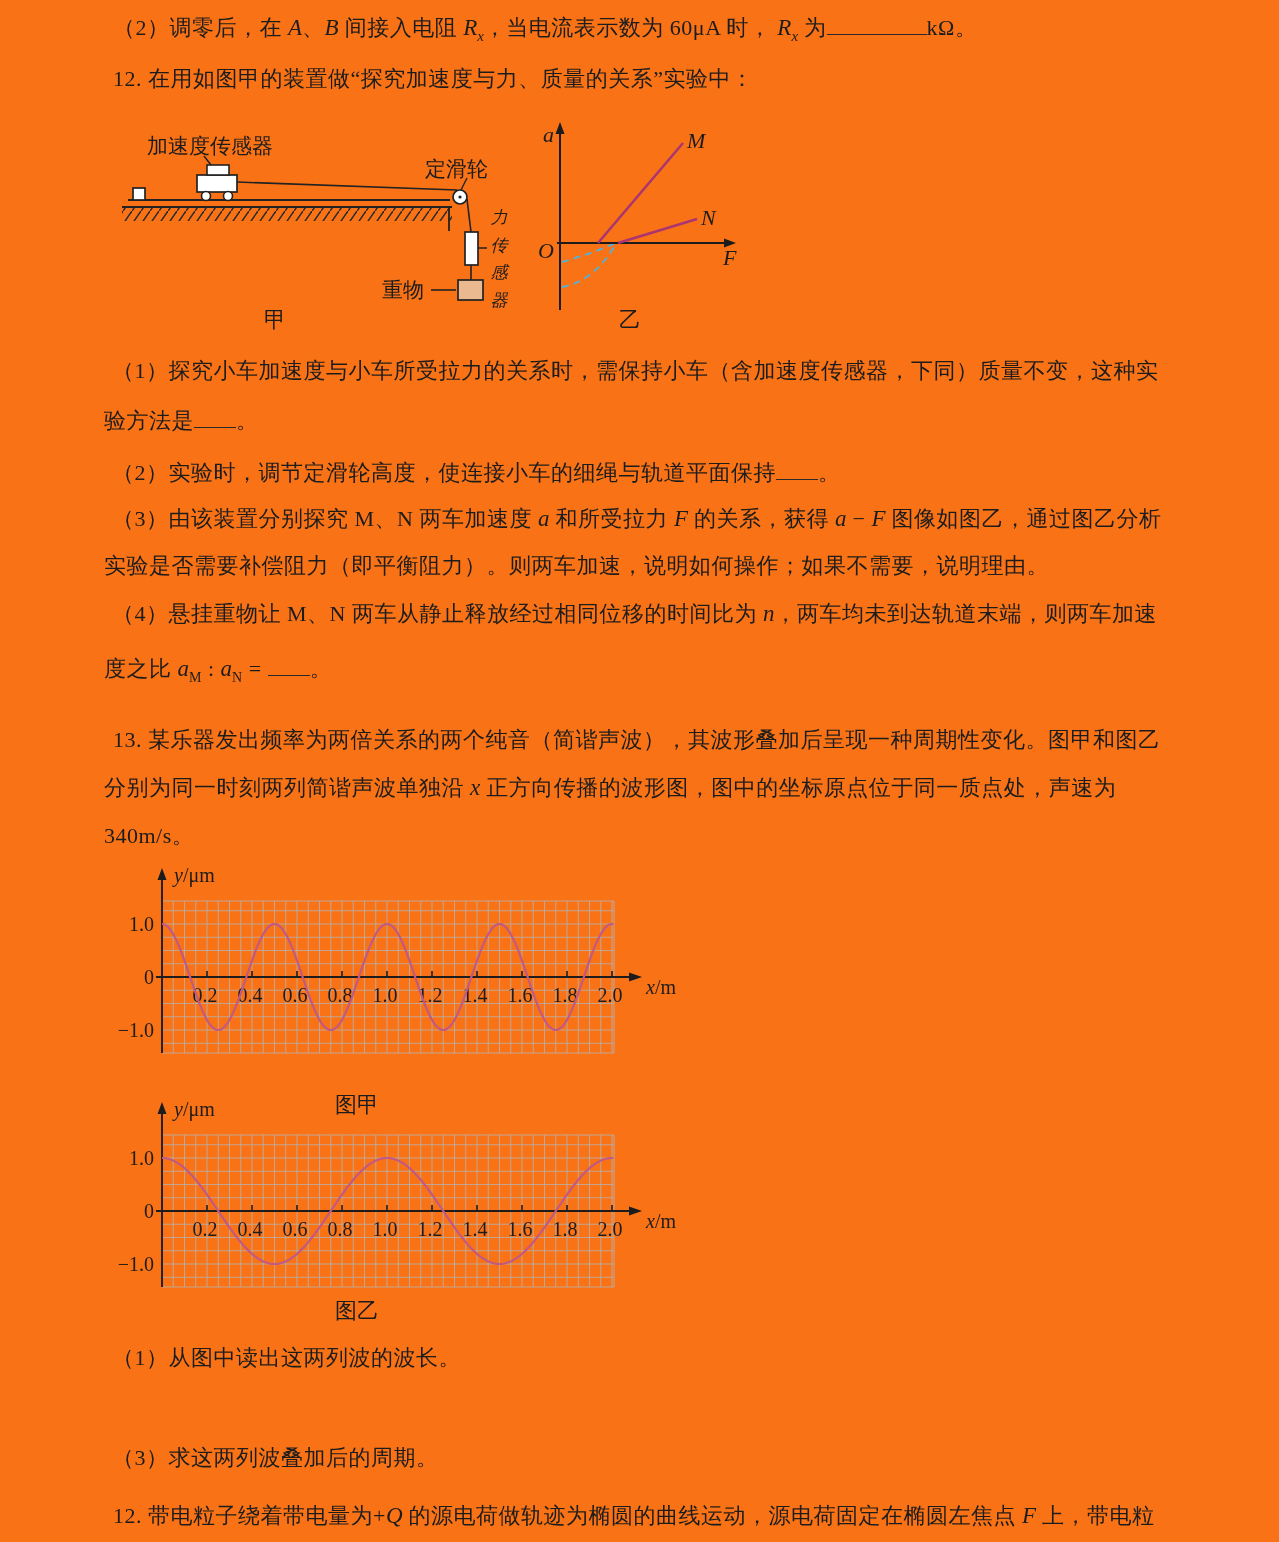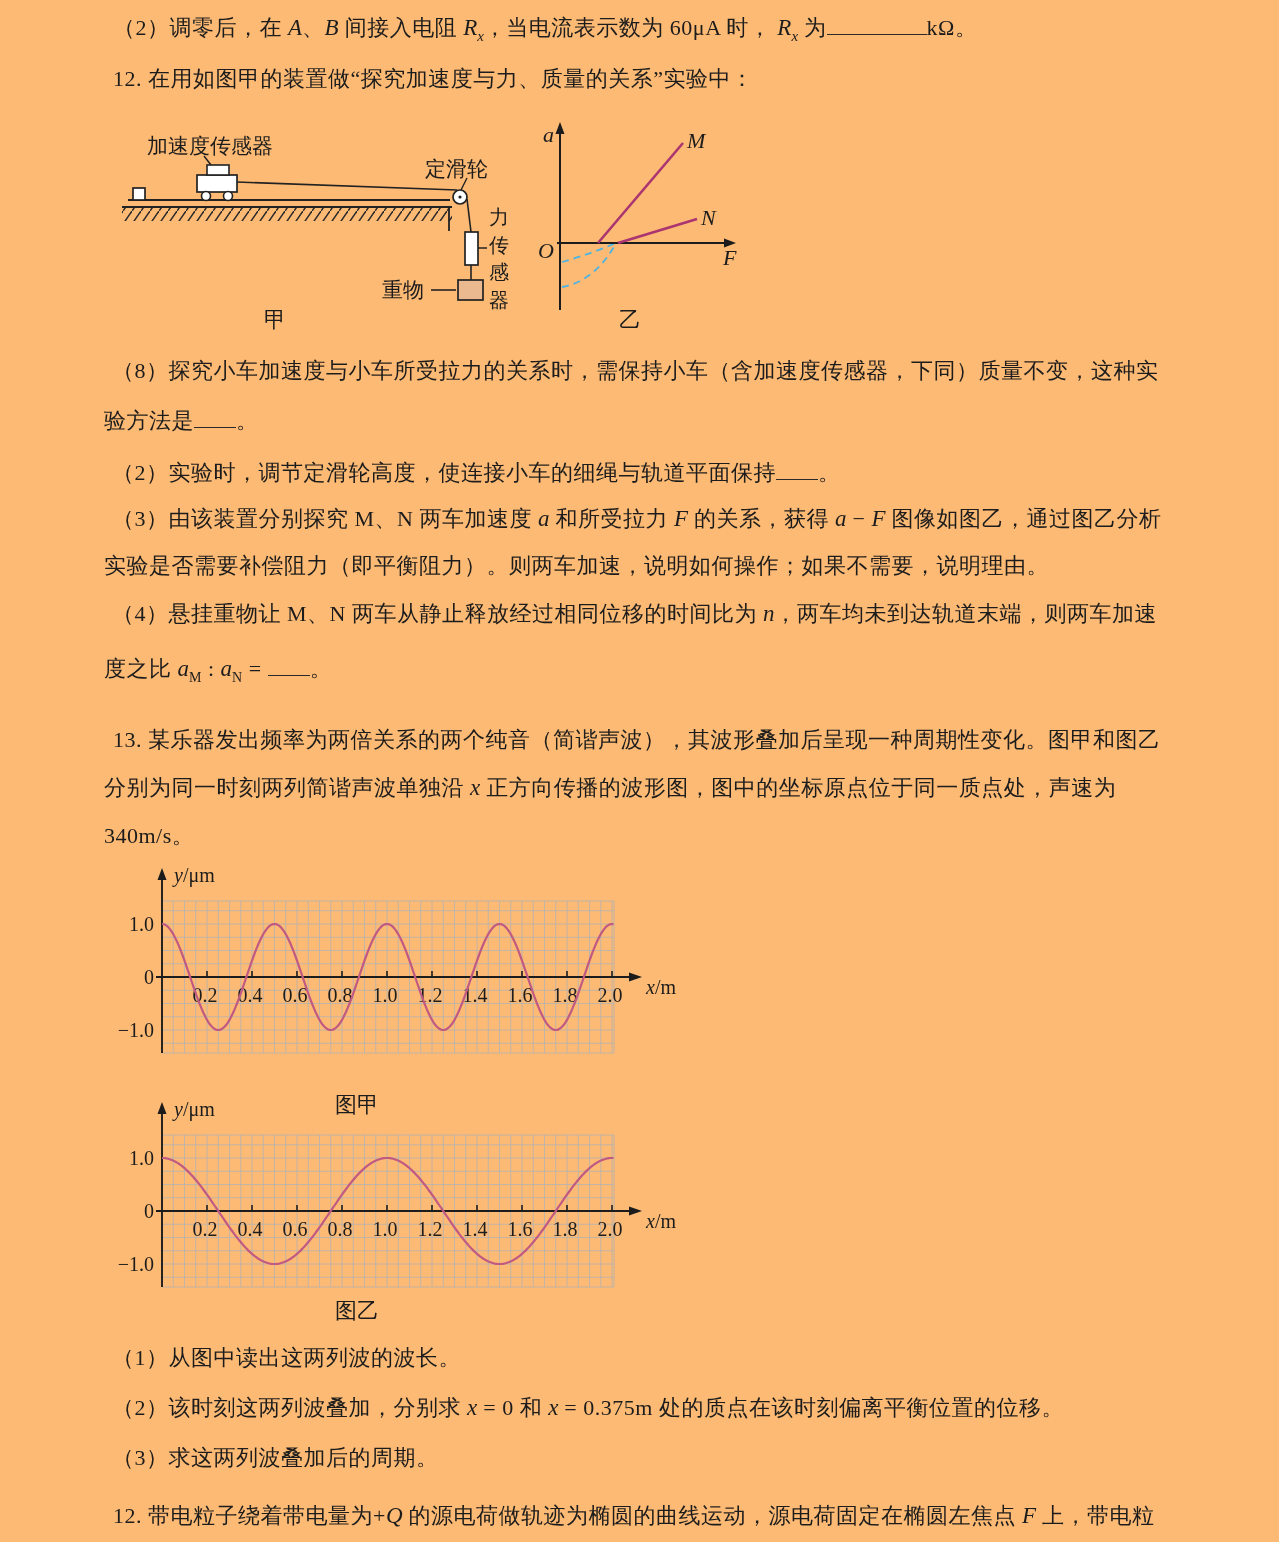--- a/index.html
+++ b/index.html
@@ -1,28 +1,28 @@
 <!DOCTYPE html>
 <html><head>
 <meta charset="utf-8">
 <style>
   html,body{margin:0;padding:0;background:#ffffff;}
-  .page{position:relative;width:1279px;height:1542px;background:#fdba74;overflow:hidden;
+  .page{position:relative;width:1279px;height:1542px;background:#f97316;overflow:hidden;
         font-family:"Liberation Serif","DejaVu Serif",serif;color:#1c1c1c;}
   .tl{position:absolute;font-size:22px;line-height:28px;letter-spacing:0.5px;white-space:nowrap;}
   .v{font-family:"Liberation Serif","DejaVu Serif",serif;font-style:italic;font-size:23px;letter-spacing:0;}
   .vs{font-size:15px;vertical-align:-6px;}
   .us{font-size:14px;vertical-align:-6px;font-style:normal;}
   .blank{display:inline-block;height:1.05em;border-bottom:1.6px solid #2a2a2a;vertical-align:baseline;}
   .abs{position:absolute;}
   .cap{position:absolute;font-size:22px;text-align:center;}
   .dlabel{font-size:21px;fill:#1c1c1c;font-family:"Liberation Serif","DejaVu Serif",serif;}
   .ital{font-size:22px;fill:#1c1c1c;font-style:italic;font-family:"Liberation Serif","DejaVu Serif",serif;}
   .tick{font-size:20px;fill:#1c1c1c;font-family:"Liberation Serif","DejaVu Serif",serif;}
-  .vlabel{position:absolute;width:26px;font-size:20px;line-height:27.5px;text-align:center;}
+  .vlabel{position:absolute;width:26px;font-size:17px;line-height:27.5px;text-align:center;font-style:italic;}
 </style>
 </head>
 <body>
 
 <div class="page">
 
   <div class="tl" style="left:113px;top:11px">
     <span>（2）调零后，在 </span><span class="v">A</span><span>、</span><span class="v">B</span><span> 间接入电阻 </span><span class="v">R</span><span class="v vs">x</span><span>，当电流表示数为 60μA 时， </span><span class="v">R</span><span class="v vs">x</span><span> 为</span><span class="blank" style="width:100px"></span><span>kΩ。</span>
   </div>
 
@@ -80,21 +80,21 @@
     <line x1="88" y1="128" x2="167" y2="104" stroke-width="2.6" style="stroke: rgb(170, 53, 112);"></line>
     <text x="24" y="27" text-anchor="end" class="ital">a</text>
     <text x="24" y="143" text-anchor="end" class="ital">O</text>
     <text x="193" y="150" class="ital">F</text>
     <text x="157" y="33" class="ital">M</text>
     <text x="171" y="110" class="ital">N</text>
   </svg>
   <div class="cap" style="left:605px;top:305px;width:50px">乙</div>
 
   <div class="tl" style="left:112px;top:357px">
-    <span>（8）探究小车加速度与小车所受拉力的关系时，需保持小车（含加速度传感器，下同）质量不变，这种实</span>
+    <span>（1）探究小车加速度与小车所受拉力的关系时，需保持小车（含加速度传感器，下同）质量不变，这种实</span>
   </div>
   <div class="tl" style="left:104px;top:404px">
     <span>验方法是</span><span class="blank" style="width:42px"></span><span>。</span>
   </div>
   <div class="tl" style="left:112px;top:456px">
     <span>（2）实验时，调节定滑轮高度，使连接小车的细绳与轨道平面保持</span><span class="blank" style="width:42px"></span><span>。</span>
   </div>
   <div class="tl" style="left:112px;top:505px">
     <span>（3）由该装置分别探究 M、N 两车加速度 </span><span class="v">a</span><span> 和所受拉力 </span><span class="v">F</span><span> 的关系，获得 </span><span class="v">a</span><span> − </span><span class="v">F</span><span> 图像如图乙，通过图乙分析</span>
   </div>
@@ -184,23 +184,20 @@
       <text x="44" y="182" text-anchor="end" class="tick">−1.0</text>
       <text x="64" y="27" class="tick"><tspan font-style="italic">y</tspan><tspan>/μm</tspan></text>
       <text x="536" y="139" class="tick"><tspan font-style="italic">x</tspan><tspan>/m</tspan></text>
       <path d="M52.0 69.0L53.5 69.0L55.0 69.2L56.5 69.4L58.0 69.7L59.5 70.2L61.0 70.7L62.5 71.3L64.0 71.9L65.5 72.7L67.0 73.6L68.5 74.5L70.0 75.6L71.5 76.7L73.0 77.9L74.5 79.1L76.0 80.5L77.5 81.9L79.0 83.4L80.5 84.9L82.0 86.5L83.5 88.2L85.0 90.0L86.5 91.8L88.0 93.6L89.5 95.5L91.0 97.4L92.5 99.4L94.0 101.5L95.5 103.5L97.0 105.6L98.5 107.7L100.0 109.9L101.5 112.1L103.0 114.3L104.5 116.5L106.0 118.7L107.5 120.9L109.0 123.1L110.5 125.3L112.0 127.5L113.5 129.7L115.0 131.9L116.5 134.1L118.0 136.3L119.5 138.4L121.0 140.5L122.5 142.5L124.0 144.6L125.5 146.6L127.0 148.5L128.5 150.4L130.0 152.2L131.5 154.0L133.0 155.8L134.5 157.5L136.0 159.1L137.5 160.6L139.0 162.1L140.5 163.5L142.0 164.9L143.5 166.1L145.0 167.3L146.5 168.4L148.0 169.5L149.5 170.4L151.0 171.3L152.5 172.1L154.0 172.7L155.5 173.3L157.0 173.8L158.5 174.3L160.0 174.6L161.5 174.8L163.0 175.0L164.5 175.0L166.0 175.0L167.5 174.8L169.0 174.6L170.5 174.3L172.0 173.8L173.5 173.3L175.0 172.7L176.5 172.1L178.0 171.3L179.5 170.4L181.0 169.5L182.5 168.4L184.0 167.3L185.5 166.1L187.0 164.9L188.5 163.5L190.0 162.1L191.5 160.6L193.0 159.1L194.5 157.5L196.0 155.8L197.5 154.0L199.0 152.2L200.5 150.4L202.0 148.5L203.5 146.6L205.0 144.6L206.5 142.5L208.0 140.5L209.5 138.4L211.0 136.3L212.5 134.1L214.0 131.9L215.5 129.7L217.0 127.5L218.5 125.3L220.0 123.1L221.5 120.9L223.0 118.7L224.5 116.5L226.0 114.3L227.5 112.1L229.0 109.9L230.5 107.7L232.0 105.6L233.5 103.5L235.0 101.5L236.5 99.4L238.0 97.4L239.5 95.5L241.0 93.6L242.5 91.8L244.0 90.0L245.5 88.2L247.0 86.5L248.5 84.9L250.0 83.4L251.5 81.9L253.0 80.5L254.5 79.1L256.0 77.9L257.5 76.7L259.0 75.6L260.5 74.5L262.0 73.6L263.5 72.7L265.0 71.9L266.5 71.3L268.0 70.7L269.5 70.2L271.0 69.7L272.5 69.4L274.0 69.2L275.5 69.0L277.0 69.0L278.5 69.0L280.0 69.2L281.5 69.4L283.0 69.7L284.5 70.2L286.0 70.7L287.5 71.3L289.0 71.9L290.5 72.7L292.0 73.6L293.5 74.5L295.0 75.6L296.5 76.7L298.0 77.9L299.5 79.1L301.0 80.5L302.5 81.9L304.0 83.4L305.5 84.9L307.0 86.5L308.5 88.2L310.0 90.0L311.5 91.8L313.0 93.6L314.5 95.5L316.0 97.4L317.5 99.4L319.0 101.5L320.5 103.5L322.0 105.6L323.5 107.7L325.0 109.9L326.5 112.1L328.0 114.3L329.5 116.5L331.0 118.7L332.5 120.9L334.0 123.1L335.5 125.3L337.0 127.5L338.5 129.7L340.0 131.9L341.5 134.1L343.0 136.3L344.5 138.4L346.0 140.5L347.5 142.5L349.0 144.6L350.5 146.6L352.0 148.5L353.5 150.4L355.0 152.2L356.5 154.0L358.0 155.8L359.5 157.5L361.0 159.1L362.5 160.6L364.0 162.1L365.5 163.5L367.0 164.9L368.5 166.1L370.0 167.3L371.5 168.4L373.0 169.5L374.5 170.4L376.0 171.3L377.5 172.1L379.0 172.7L380.5 173.3L382.0 173.8L383.5 174.3L385.0 174.6L386.5 174.8L388.0 175.0L389.5 175.0L391.0 175.0L392.5 174.8L394.0 174.6L395.5 174.3L397.0 173.8L398.5 173.3L400.0 172.7L401.5 172.1L403.0 171.3L404.5 170.4L406.0 169.5L407.5 168.4L409.0 167.3L410.5 166.1L412.0 164.9L413.5 163.5L415.0 162.1L416.5 160.6L418.0 159.1L419.5 157.5L421.0 155.8L422.5 154.0L424.0 152.2L425.5 150.4L427.0 148.5L428.5 146.6L430.0 144.6L431.5 142.5L433.0 140.5L434.5 138.4L436.0 136.3L437.5 134.1L439.0 131.9L440.5 129.7L442.0 127.5L443.5 125.3L445.0 123.1L446.5 120.9L448.0 118.7L449.5 116.5L451.0 114.3L452.5 112.1L454.0 109.9L455.5 107.7L457.0 105.6L458.5 103.5L460.0 101.5L461.5 99.4L463.0 97.4L464.5 95.5L466.0 93.6L467.5 91.8L469.0 90.0L470.5 88.2L472.0 86.5L473.5 84.9L475.0 83.4L476.5 81.9L478.0 80.5L479.5 79.1L481.0 77.9L482.5 76.7L484.0 75.6L485.5 74.5L487.0 73.6L488.5 72.7L490.0 71.9L491.5 71.3L493.0 70.7L494.5 70.2L496.0 69.7L497.5 69.4L499.0 69.2L500.5 69.0L502.0 69.0L503.5 69.0" stroke="#c05a82" stroke-width="2.2" fill="none"></path>
     </svg>
   <div class="cap" style="left:287px;top:1296px;width:140px">图乙</div>
 
   <div class="tl" style="left:112px;top:1344px">
     <span>（1）从图中读出这两列波的波长。</span>
   </div>
-  <div class="tl" style="left:112px;top:1394px">
-    <span>（2）该时刻这两列波叠加，分别求 </span><span class="v">x</span><span> = 0 和 </span><span class="v">x</span><span> = 0.375m 处的质点在该时刻偏离平衡位置的位移。</span>
-  </div>
   <div class="tl" style="left:112px;top:1444px">
     <span>（3）求这两列波叠加后的周期。</span>
   </div>
 
   <div class="tl" style="left:113px;top:1502px">
     <span>12. 带电粒子绕着带电量为+</span><span class="v">Q</span><span> 的源电荷做轨迹为椭圆的曲线运动，源电荷固定在椭圆左焦点 </span><span class="v">F</span><span> 上，带电粒</span>
   </div>
 
 </div>
 

